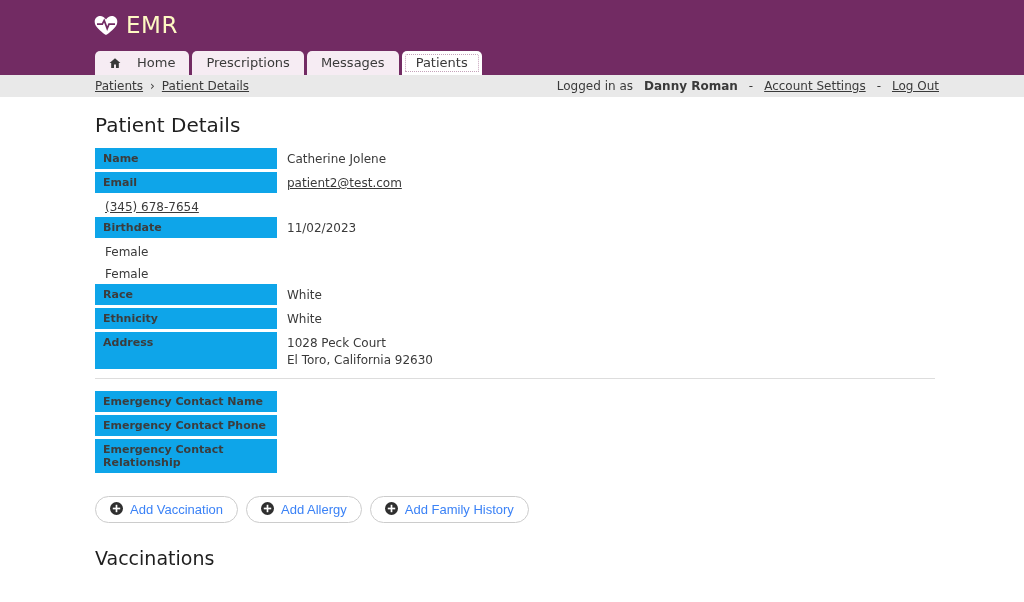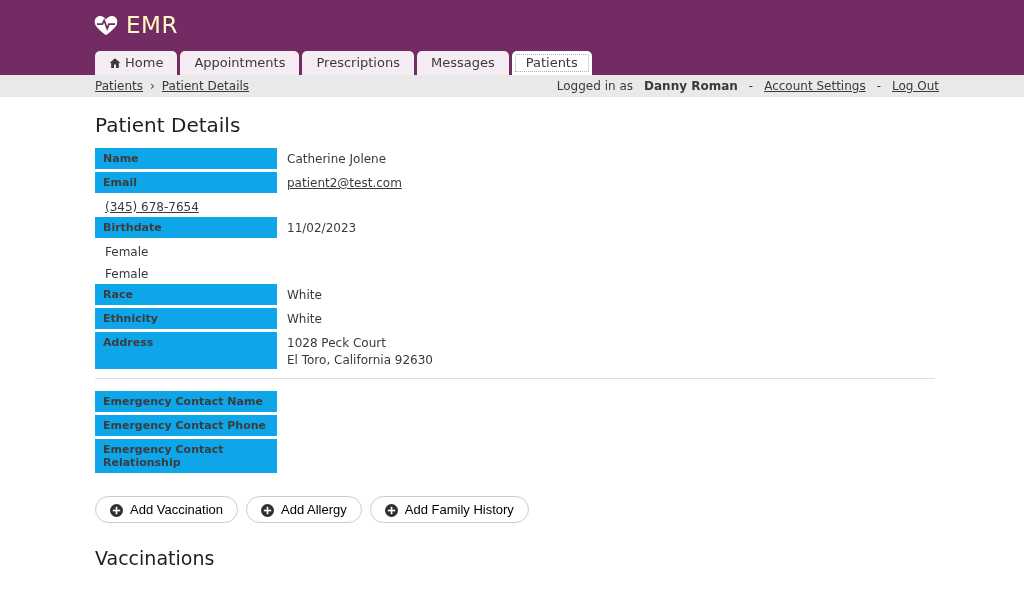--- a/index.html
+++ b/index.html
@@ -8,21 +8,21 @@
 
   
   .header { position:relative; height:75px; background:var(--brand,#722b63); }
   .logo { position:absolute; left:94px; top:12px; display:flex; align-items:center; gap:8px;
     color:#fef9c3; font-size:23px; letter-spacing:.5px; }
   .logo svg { display:block; }
 
   .tabs { position:absolute; left:95px; bottom:0; display:flex; gap:3px; }
   .tab { background:var(--tab-bg,#f6ecf3); color:#3a3a3a; font-size:13px;
     padding:4px 14px 5px; border-radius:5px 5px 0 0; display:flex; align-items:center;
-    gap:4px; cursor:pointer; white-space:nowrap; }
+    gap:16px; cursor:pointer; white-space:nowrap; }
   .tab.active { background:#fff; outline:1px dotted #c5a2ba; outline-offset:-4px; }
   .tab svg { display:block; }
 
   
   .utilbar { height:22px; background:#e9e9e9; display:flex; justify-content:space-between;
     align-items:center; padding:0 85px 0 95px; font-size:12px; color:#3a3a3a; }
   .crumbs { display:flex; align-items:center; gap:7px; }
   .u { text-decoration:underline; cursor:pointer; color:#3a3a3a; }
   .sess { display:flex; align-items:center; gap:11px; }
   .sess b { font-weight:700; }
@@ -33,23 +33,23 @@
 
   .row { display:flex; margin-bottom:3px; }
   .row .lbl { width:182px; background:#0ea5e9; font-size:11px; font-weight:700;
     padding:4px 4px 4px 8px; color:#3c3c3c; }
   .row .val { font-size:12px; padding:4px 0 0 10px; line-height:1.2; }
   .row .val .line { display:block; margin-bottom:2px; }
 
   .divider { border:none; border-top:1px solid #ddd; margin:9px 0 12px; }
 
   .actions { display:flex; gap:8px; margin-top:23px; }
-  .pill { display:inline-flex; align-items:flex-end; gap:7px; background:#fff;
+  .pill { display:inline-flex; align-items:flex-start; gap:7px; background:#fff;
     border:1px solid #ccc; border-radius:16px; padding:5px 14px; font-size:13px;
-    color:#000000; cursor:pointer; }
+    color:#3b82f6; cursor:pointer; }
   .pill svg { display:block; }
 
   h2 { font-size:19px; font-weight:400; color:#1e1e1e; margin-top:24px; }
 </style>
 </head>
 <body>
 
 <div class="header">
   <div class="logo">
     <span>
@@ -62,23 +62,20 @@
   </div>
 
   <div class="tabs">
     <div class="tab">
       <span>
         <svg width="12" height="12" viewBox="0 0 16 16">
             <path fill="#3a3a3a" d="M8 1.5 0.8 8h2.1v6.5h3.8V10h2.6v4.5h3.8V8h2.1z"></path>
           </svg>
       </span>
       <span>Home</span>
-    </div>
-    <div class="tab">
-      <span>Appointments</span>
     </div>
     <div class="tab">
       <span>Prescriptions</span>
     </div>
     <div class="tab">
       <span>Messages</span>
     </div>
     <div class="tab active">
       <span>Patients</span>
     </div>

